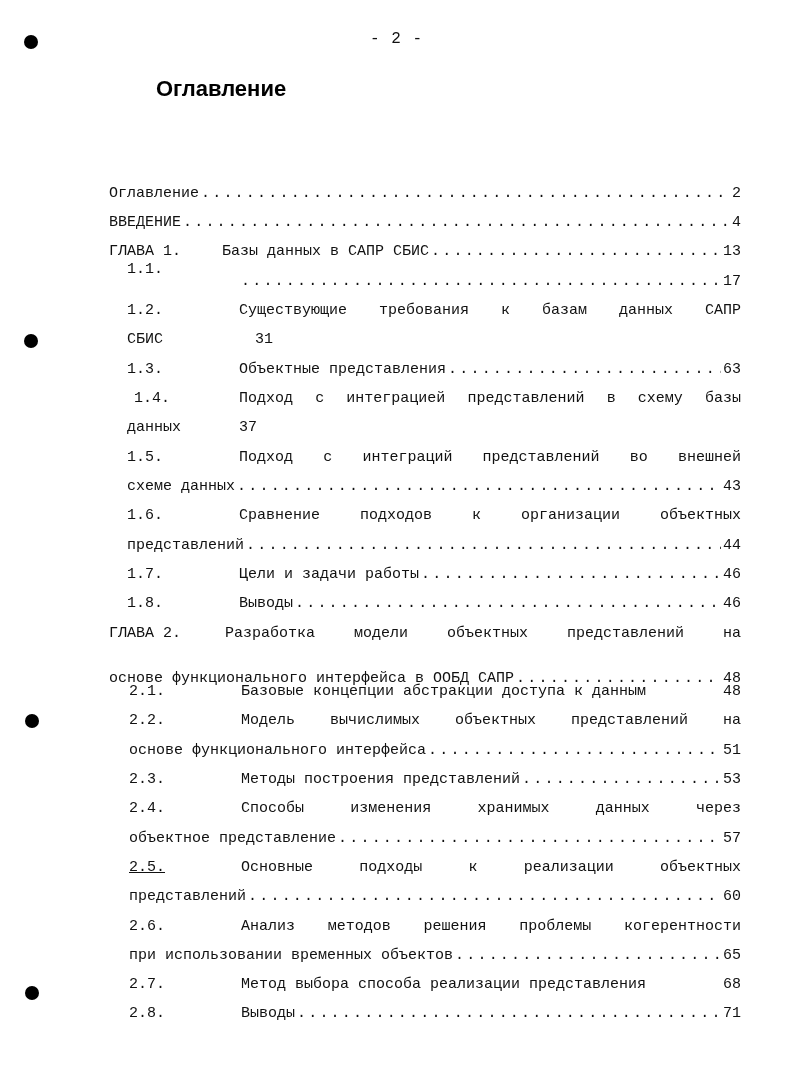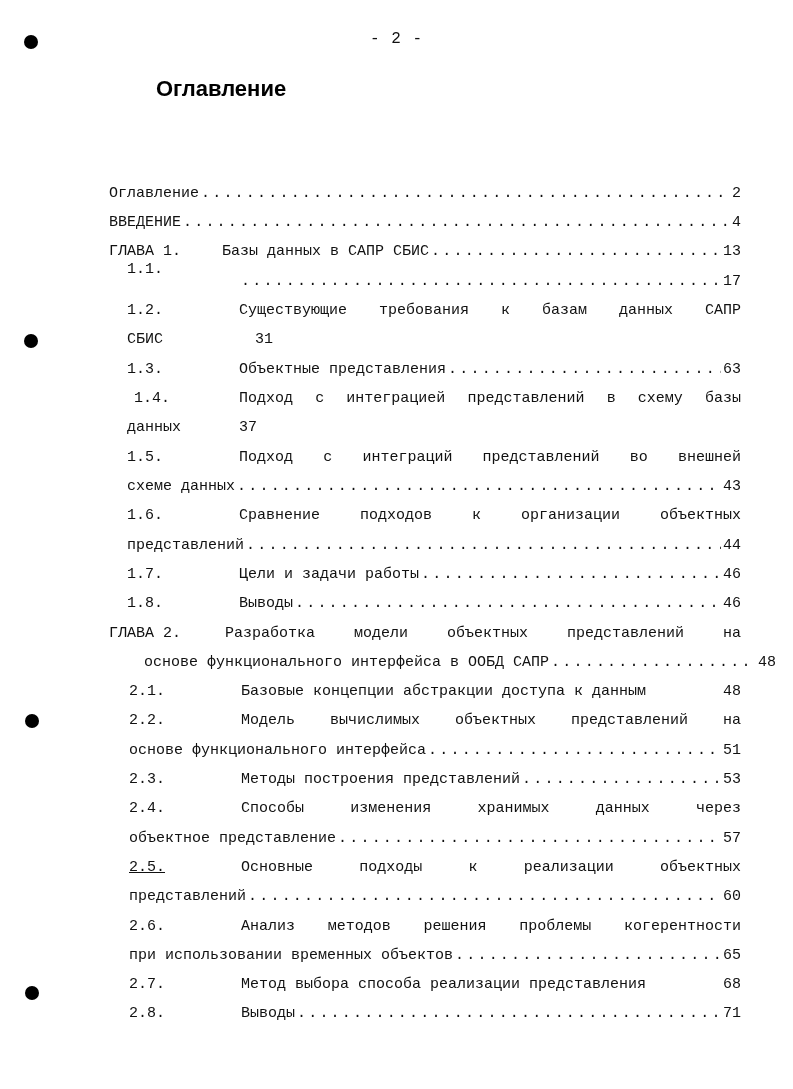--- a/index.html
+++ b/index.html
@@ -132,21 +132,21 @@
   </div>
 
   <div class="line" style="top:440px; left:109px;">ГЛАВА 2.</div>
   <div class="line just" style="top:440px; left:225px; width:516px;">
     <span>Разработка</span>
     <span>модели</span>
     <span>объектных</span>
     <span>представлений</span>
     <span>на</span>
   </div>
-  <div class="line leader" style="top:469px; left:109px; width:632px;margin-left:35px;">
+  <div class="line leader" style="top:485px; left:109px; width:632px;">
     <span class="txt">основе функционального интерфейса в ООБД САПР</span>
     <span class="dots">...................................................................................................</span>
     <span class="pg">48</span>
   </div>
 
   <div class="line" style="top:498px; left:129px;">2.1.</div>
   <div class="line leader" style="top:498px; left:241px; width:500px;">
     <span class="txt">Базовые концепции абстракции доступа к данным</span>
     <span class="dots"></span>
     <span class="pg">48</span>

